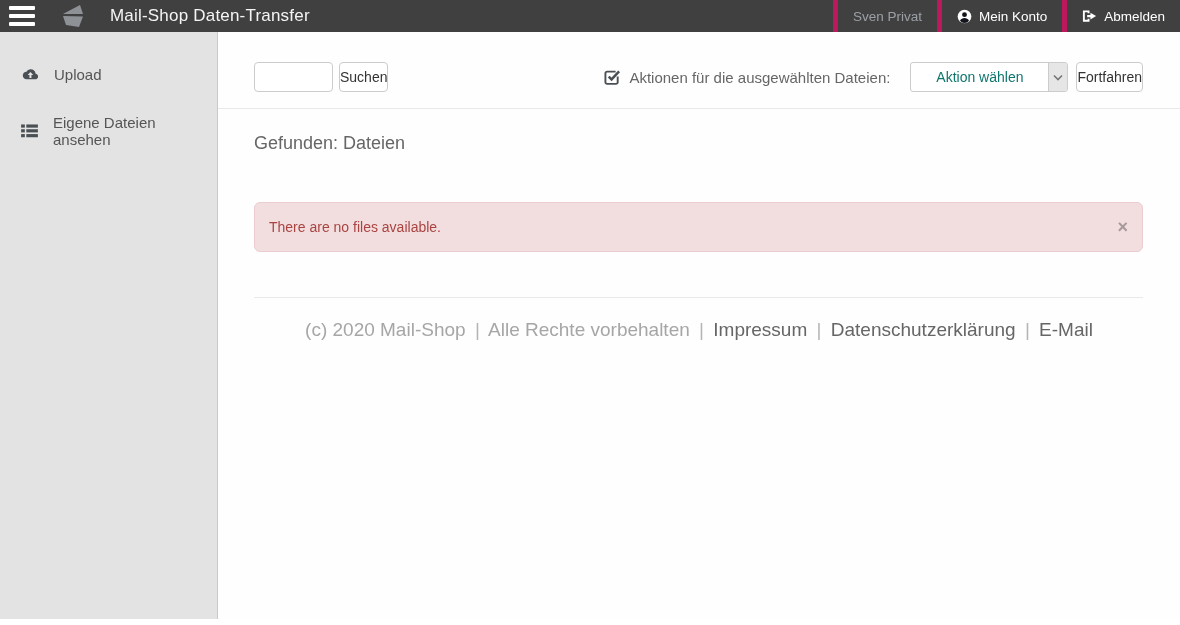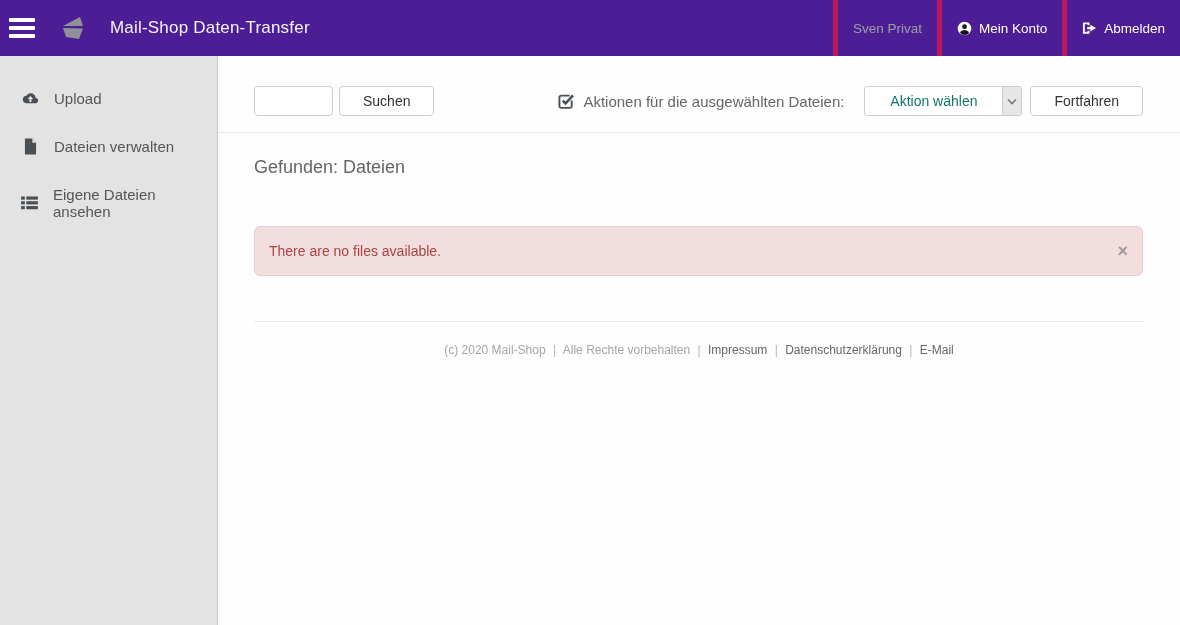--- a/index.html
+++ b/index.html
@@ -5,22 +5,22 @@
   * { margin: 0; padding: 0; box-sizing: border-box; }
   html, body { width: 1180px; height: 625px; overflow: hidden; }
   body {
     font-family: "Liberation Sans", "DejaVu Sans", sans-serif;
     background: #ffffff;
     color: #666;
   }
 
   
   .topbar {
-    height: 56px;
-    background: #4c1d95;
+    height: 32px;
+    background: #404040;
     display: flex;
     align-items: stretch;
     color: #fff;
   }
   .hamburger {
     display: flex; flex-direction: column; justify-content: center;
     gap: 4px; padding: 0 9px; cursor: pointer;
   }
   .hamburger span { display: block; width: 26px; height: 4px; background: #fff; border-radius: 1px; }
   .brand-logo { display: flex; align-items: center; margin-left: 16px; }
@@ -60,21 +60,21 @@
     border-bottom: 1px solid #e9e9e9;
   }
   .search-group { display: flex; align-items: center; }
   .search-input {
     width: 79px; height: 30px; border: 1px solid #ccc; border-radius: 4px;
     padding: 0 8px; font-size: 14px; color: #333; outline: none;
     font-family: "Liberation Sans", sans-serif;
   }
   .btn {
     height: 30px; background: #fff; border: 1px solid #ccc; border-radius: 4px;
-    font-size: 14px; color: #333; padding: 0 23px; cursor: pointer;
+    font-size: 14px; color: #333; padding: 0 0; cursor: pointer;
     font-family: "Liberation Sans", sans-serif;
   }
   .search-group .btn { margin-left: 6px; }
 
   .actions-group { display: flex; align-items: center; }
   .actions-group .aicon { display: flex; align-items: center; margin-right: 8px; }
   .actions-label { font-size: 15px; color: #666; }
   .fake-select {
     display: flex; align-items: stretch; margin-left: 20px;
     width: 158px; height: 30px; border: 1px solid #ccc; border-radius: 3px;
@@ -103,21 +103,21 @@
     position: absolute; right: 14px; top: 50%; transform: translateY(-50%);
     color: #a5999c; font-size: 18px; font-weight: bold; line-height: 1;
     cursor: pointer; background: none; border: none;
     font-family: "Liberation Sans", sans-serif;
   }
 
   .rule { margin: 45px 37px 0 36px; border: none; border-top: 1px solid #e9e9e9; }
 
   
   .footer {
-    padding-top: 21px; text-align: center; font-size: 12px; color: #a6a6a6;
+    padding-top: 21px; text-align: center; font-size: 19px; color: #a6a6a6;
   }
   .footer .sep { color: #b5b5b5; margin: 0 4px; }
   .footer .flink { color: #666; cursor: pointer; }
 </style>
 </head>
 <body>
 
 <header class="topbar">
   <div class="hamburger">
     <span></span>
@@ -160,29 +160,20 @@
 
   <aside class="sidebar">
     <div class="side-item">
       <span class="sicon">
         <svg width="18" height="14" viewBox="0 0 20 14">
           <path d="M16.2 5.6 C16 2.5 13.6 0.6 10.8 0.6 C8.7 0.6 6.9 1.7 6.1 3.5 C3.8 3.6 2 5.3 2 7.6 C2 10 3.9 11.8 6.3 11.8 h9.2 C17.6 11.8 19 10.4 19 8.6 C19 7 17.9 5.9 16.2 5.6 Z" fill="#4a4f54"></path>
           <polygon points="10.5,3.6 13.6,7 11.6,7 11.6,10.4 9.4,10.4 9.4,7 7.4,7" fill="#e3e3e3"></polygon>
         </svg>
       </span>
       <span>Upload</span>
-    </div>
-    <div class="side-item">
-      <span class="sicon">
-        <svg width="13" height="17" viewBox="0 0 14 18">
-          <path d="M1 0.5 h8 l4 4.5 v12.5 h-12 z" fill="#4a4f54"></path>
-          <polygon points="9,0.5 9,5 13,5" fill="#e3e3e3"></polygon>
-        </svg>
-      </span>
-      <span>Dateien verwalten</span>
     </div>
     <div class="side-item">
       <span class="sicon">
         <svg width="17" height="14" viewBox="0 0 18 15">
           <rect x="0" y="0.5" width="4" height="3.4" fill="#4a4f54"></rect>
           <rect x="5.6" y="0.5" width="12.4" height="3.4" fill="#4a4f54"></rect>
           <rect x="0" y="5.6" width="4" height="3.4" fill="#4a4f54"></rect>
           <rect x="5.6" y="5.6" width="12.4" height="3.4" fill="#4a4f54"></rect>
           <rect x="0" y="10.8" width="4" height="3.4" fill="#4a4f54"></rect>
           <rect x="5.6" y="10.8" width="12.4" height="3.4" fill="#4a4f54"></rect>

